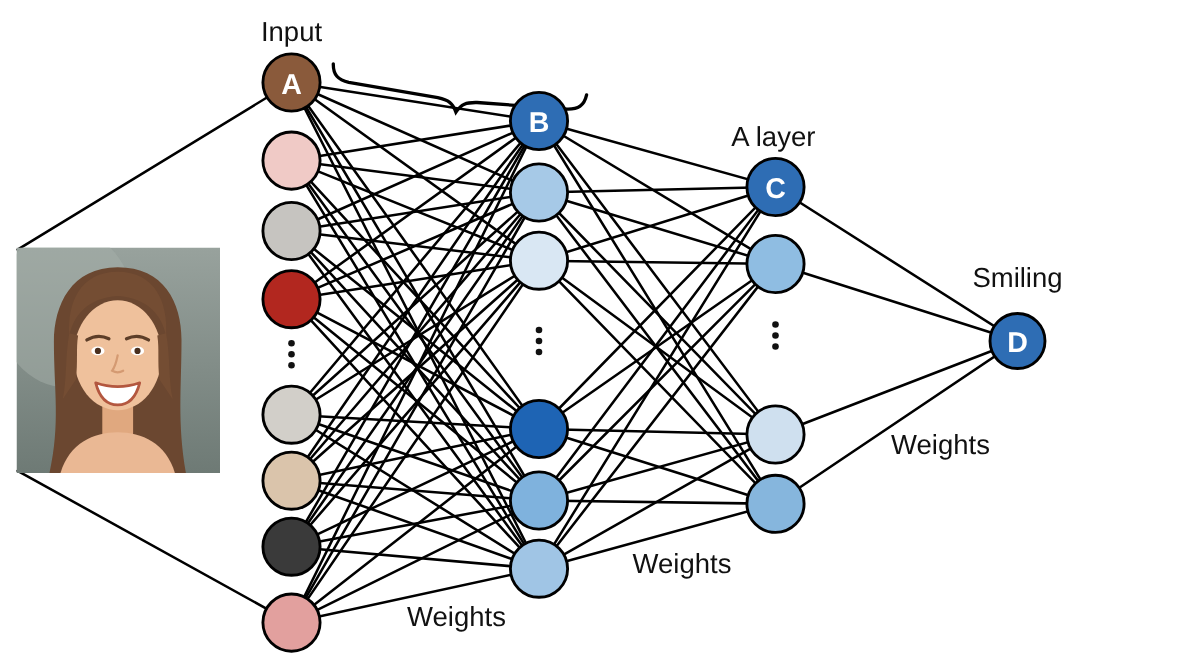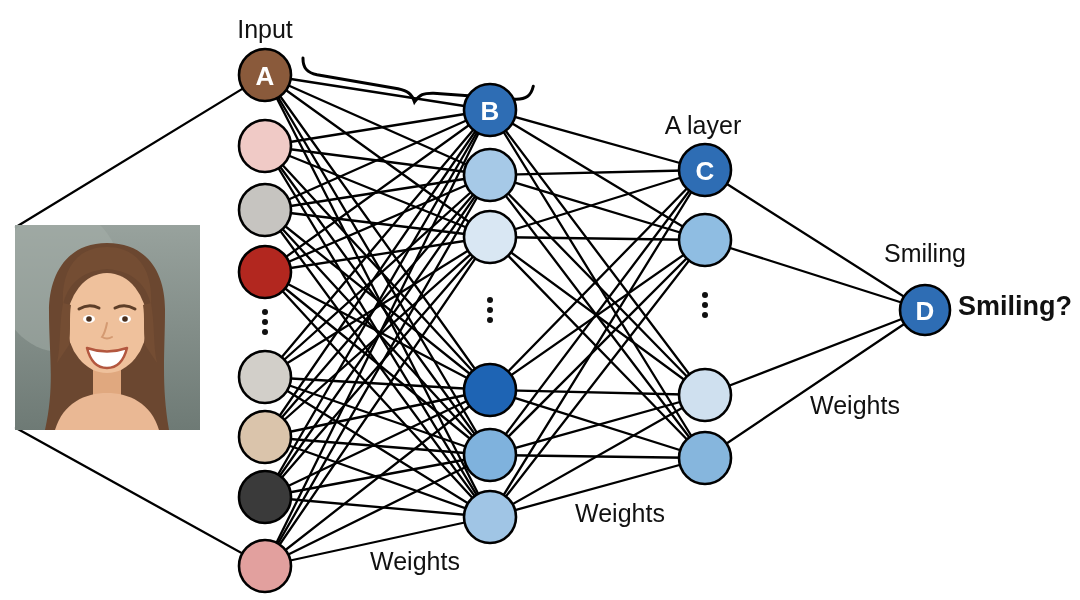--- a/index.html
+++ b/index.html
@@ -178,18 +178,17 @@
       <circle cx="74" cy="94" r="2.8" fill="#4a2f1e"></circle>
       <circle cx="110" cy="94" r="2.8" fill="#4a2f1e"></circle>
       <path d="M92,98 Q90,108 87,112 Q92,115 97,112" stroke="#d49a72" stroke-width="2" fill="none" stroke-linecap="round"></path>
       <path d="M72,123 Q92,130 112,123 Q107,143 92,143 Q77,143 72,123 Z" fill="#ffffff" stroke="#b3573f" stroke-width="2.5" stroke-linejoin="round"></path>
     </svg>
   </div>
 
   <div class="lbl" id="lbl-input">Input</div>
   <div class="lbl" id="lbl-aunit">A layer</div>
   <div class="lbl" id="lbl-output">Smiling</div>
-  <div class="lbl" id="lbl-smiling">Smiling?</div>
   <div class="lbl" id="lbl-w1">Weights</div>
   <div class="lbl" id="lbl-w2">Weights</div>
   <div class="lbl" id="lbl-w3">Weights</div>
 
 </div>
 
 </body></html>

